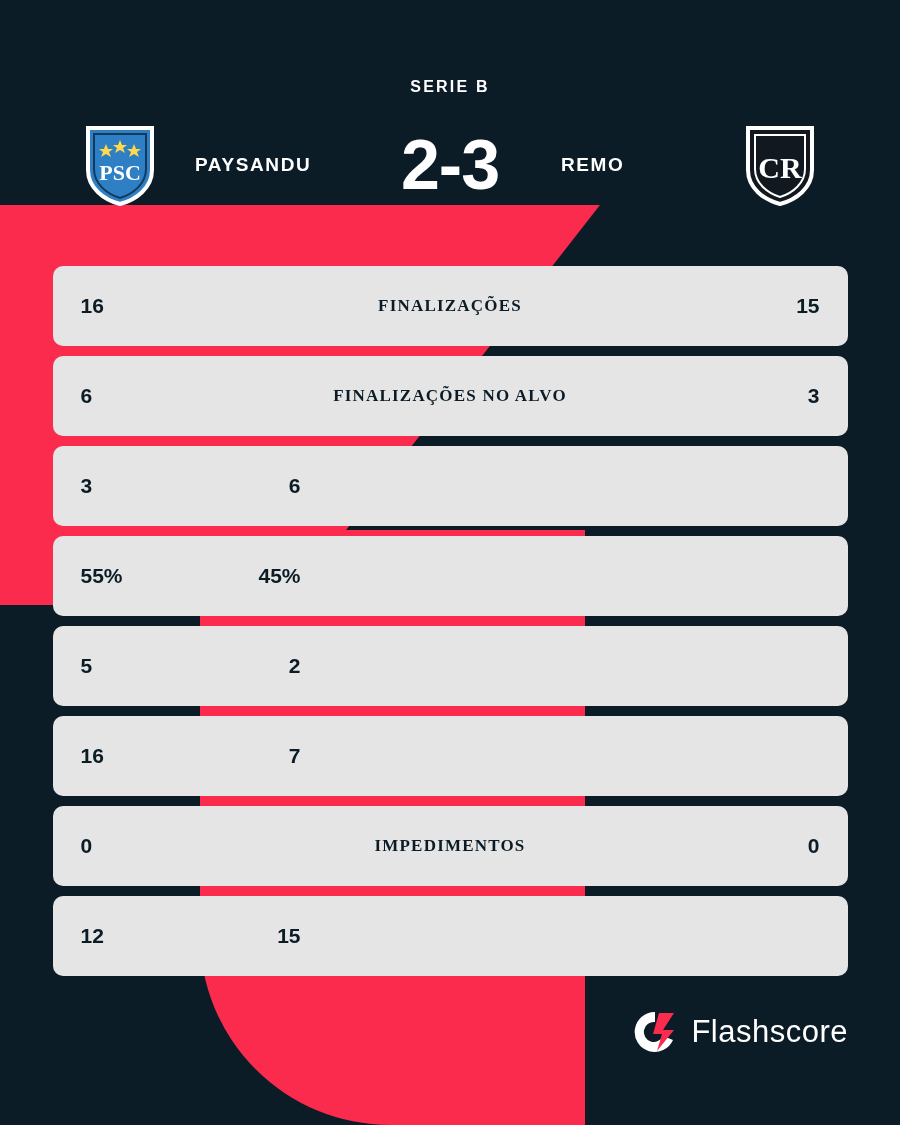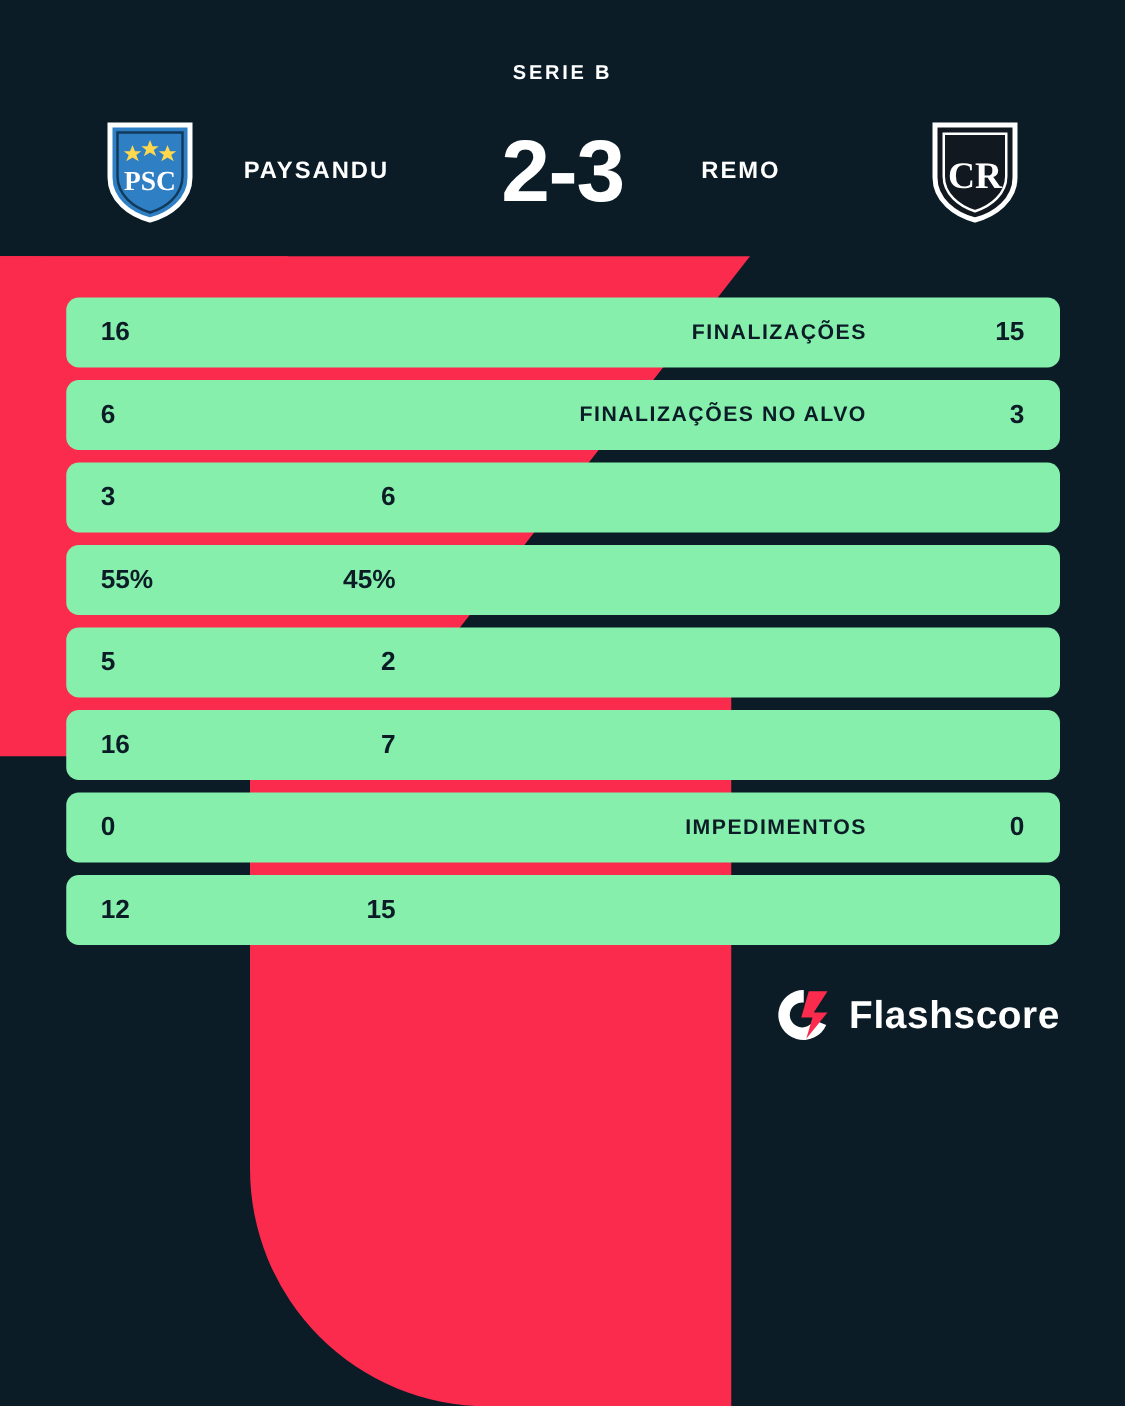--- a/index.html
+++ b/index.html
@@ -39,21 +39,21 @@
   }
   .deco-bottom {
     left: 200px; top: 530px;
     width: 385px; height: 595px;
     background: #fb2b4e;
     border-bottom-left-radius: 190px;
     border-bottom-right-radius: 0;
   }
 
   
-  .header { position: relative; z-index: 5; padding-top: 50px; }
+  .header { position: relative; z-index: 5; padding-top: 78px; }
   .league {
     text-align: center;
     color: #ffffff;
     font-size: 16px;
     font-weight: bold;
     letter-spacing: 2.2px;
   }
   .scoreline {
     margin-top: 26px;
     display: flex;
@@ -88,61 +88,61 @@
   .stats {
     position: relative;
     z-index: 5;
     margin: 58px auto 0;
     width: 795px;
     display: flex;
     flex-direction: column;
     gap: 10px;
   }
   .stat-row {
-    background: #86efac;
+    background: #e5e5e5;
     border-radius: 10px;
-    height: 56px;
+    height: 80px;
     display: flex;
     align-items: center;
     padding: 0 28px;
-    gap: 16px;
   }
   .stat-home, .stat-away {
     color: #0b1c26;
     font-size: 21px;
     font-weight: bold;
     width: 110px;
   }
   .stat-home { text-align: left; }
   .stat-away { text-align: right; }
   .stat-label {
     flex: 1;
-    text-align: right;
+    text-align: center;
     color: #0b1c26;
     font-size: 17px;
     font-weight: bold;
     letter-spacing: 1.2px;
+    font-family: Liberation Serif, serif;
   }
 
   
   .footer {
     position: relative;
     z-index: 5;
     margin-top: 34px;
     padding-right: 52px;
     display: flex;
     align-items: center;
     justify-content: flex-end;
     gap: 14px;
   }
   .fs-mark { width: 44px; height: 44px; }
   .fs-word {
     color: #ffffff;
     font-size: 31px;
-    font-weight: bold;
+    font-weight: normal;
     letter-spacing: 0.5px;
   }
 </style>
 </head>
 <body>
 
 <div id="root">
 
   <div class="deco deco-left2"></div>
   <div class="deco deco-left"></div>

